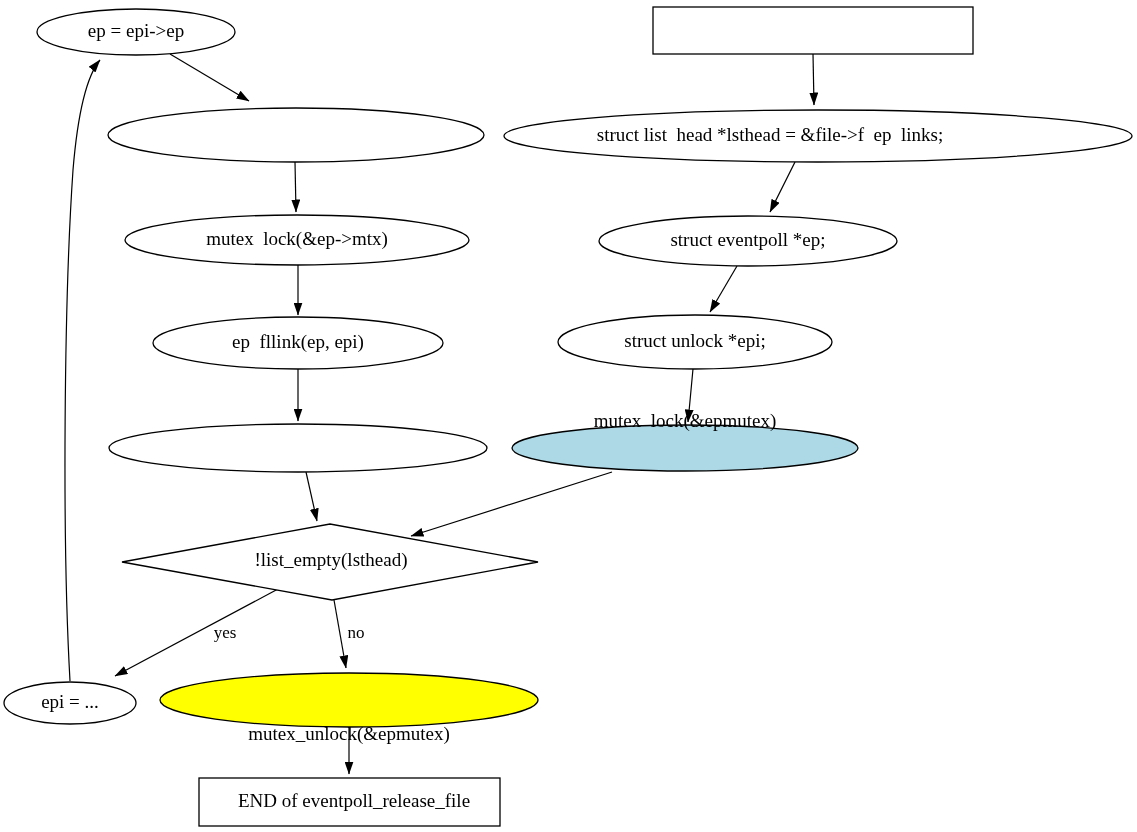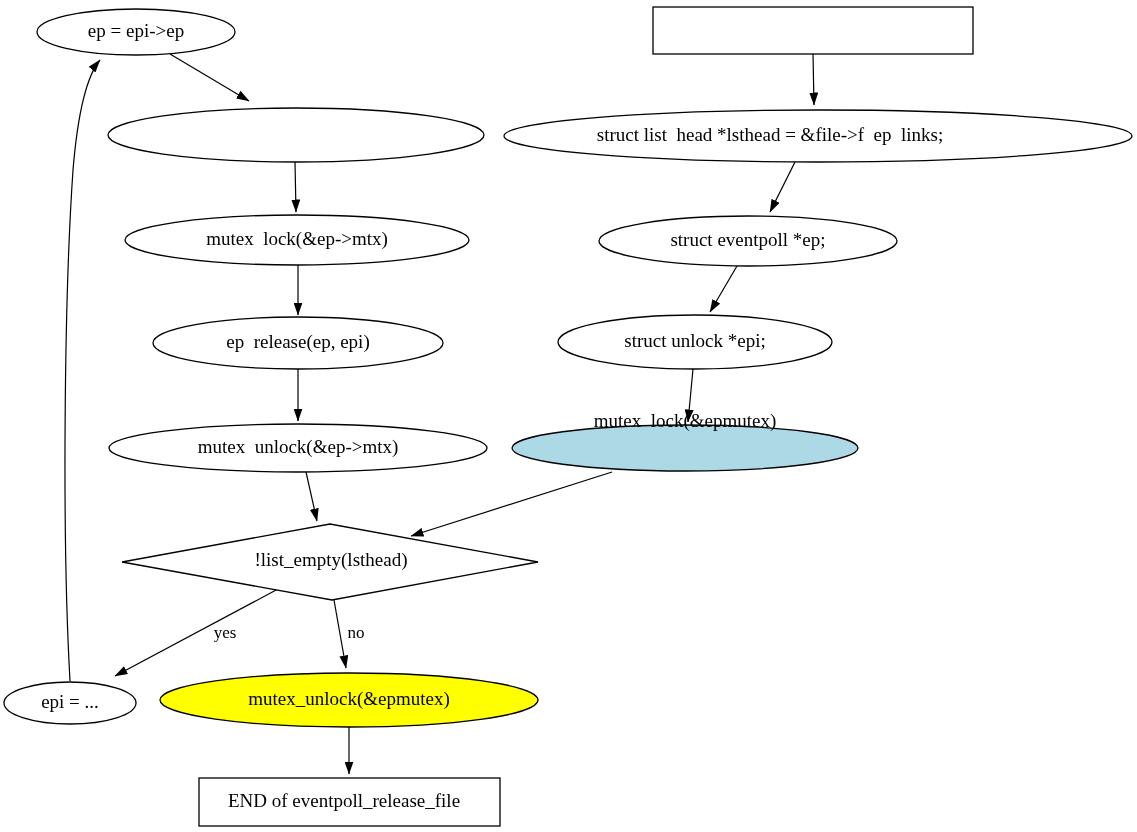--- a/index.html
+++ b/index.html
@@ -85,23 +85,22 @@
     <ellipse class="shape" cx="349" cy="700" rx="189" ry="27" fill="#ffff00"></ellipse>
     <rect class="shape" x="199" y="778" width="301" height="48" fill="#ffffff"></rect>
   </svg>
 
   <div class="node-label" style="left:770px; top:135px;">struct list  head *lsthead = &amp;file-&gt;f  ep  links;</div>
   <div class="node-label" style="left:748px; top:240px;">struct eventpoll *ep;</div>
   <div class="node-label" style="left:695px; top:341px;">struct unlock *epi;</div>
   <div class="node-label" style="left:685px; top:421px;">mutex  lock(&amp;epmutex)</div>
   <div class="node-label" style="left:136px; top:31px;">ep = epi-&gt;ep</div>
   <div class="node-label" style="left:297px; top:239px;">mutex  lock(&amp;ep-&gt;mtx)</div>
-  <div class="node-label" style="left:298px; top:342px;">ep  release(ep, epi)</div>
-  <div class="node-label" style="left:298px; top:447px;">mutex  unlock(&amp;ep-&gt;mtx)</div>
+  <div class="node-label" style="left:298px; top:342px;">ep  fllink(ep, epi)</div>
   <div class="node-label" style="left:331px; top:560px;">!list_empty(lsthead)</div>
   <div class="node-label" style="left:70px;  top:702px;">epi = ...</div>
-  <div class="node-label" style="left:349px; top:699px;">mutex_unlock(&amp;epmutex)</div>
-  <div class="node-label" style="left:344px; top:801px;">END of eventpoll_release_file</div>
+  <div class="node-label" style="left:349px; top:734px;">mutex_unlock(&amp;epmutex)</div>
+  <div class="node-label" style="left:354px; top:801px;">END of eventpoll_release_file</div>
 
   <div class="edge-label" style="left:225px; top:633px;">yes</div>
   <div class="edge-label" style="left:356px; top:633px;">no</div>
 
 </div>
 
 </body></html>

